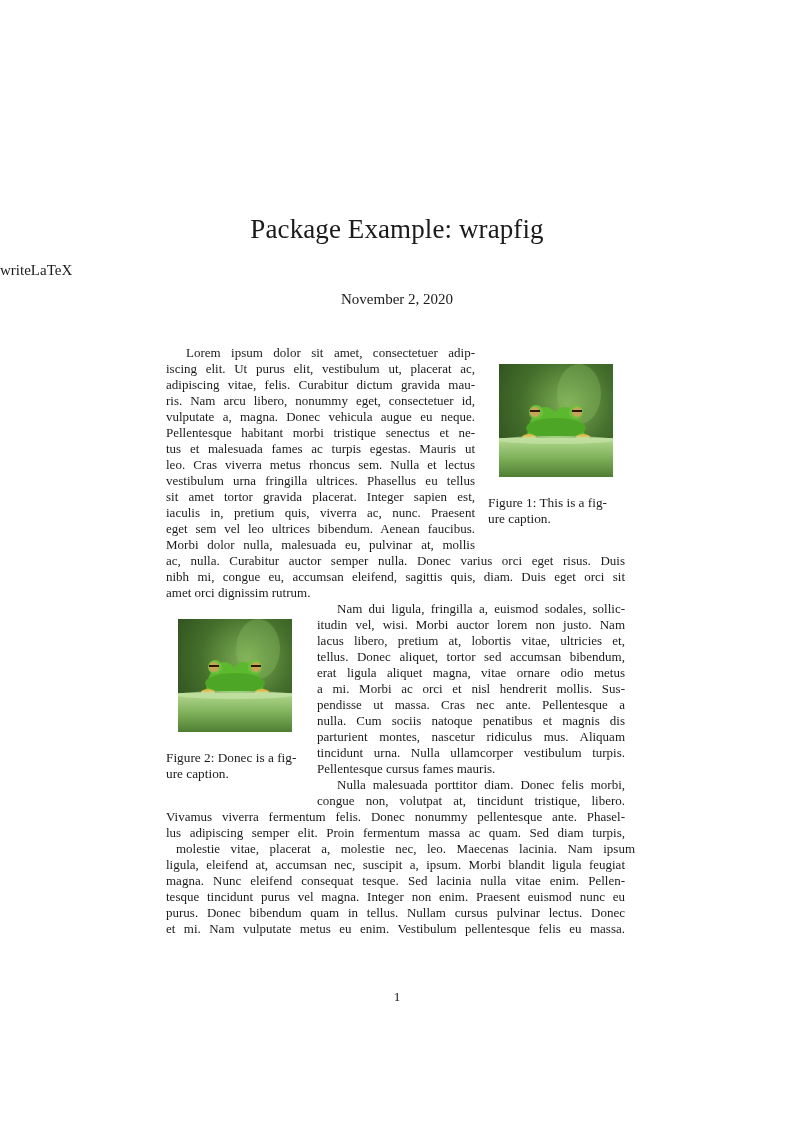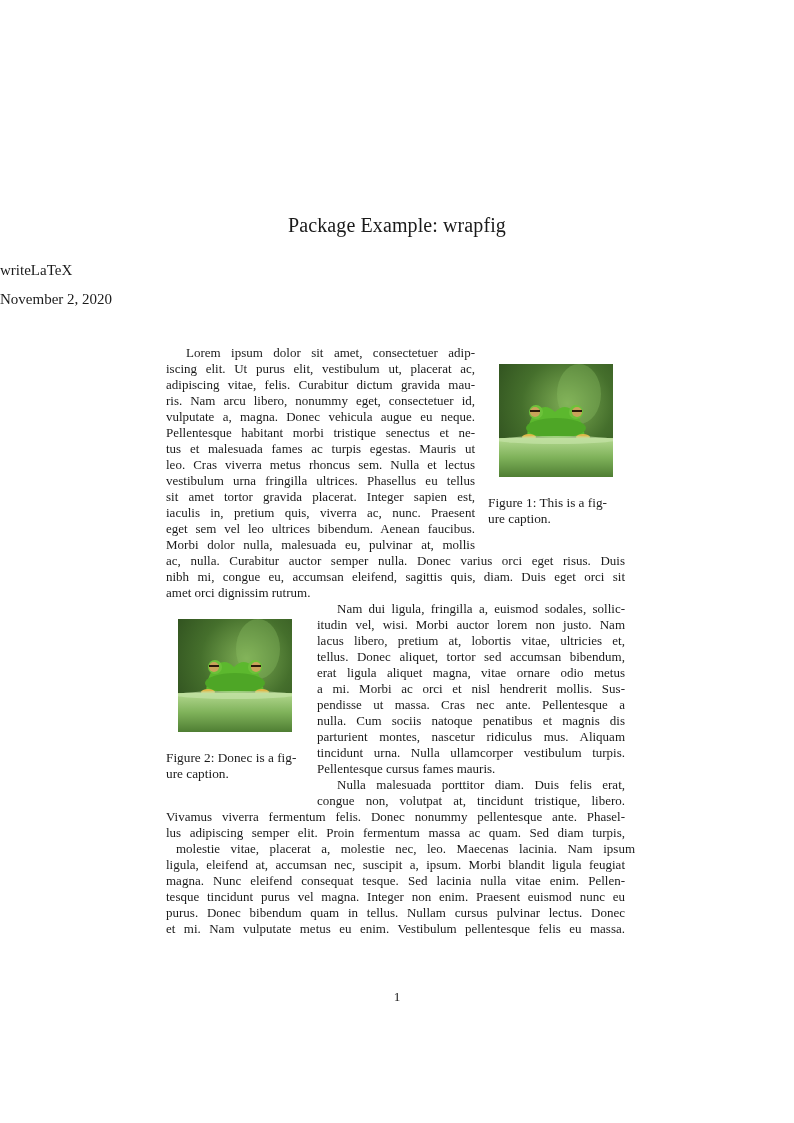--- a/index.html
+++ b/index.html
@@ -1,21 +1,21 @@
 <!DOCTYPE html>
 <html><head>
 <meta charset="utf-8">
 <style>
   html, body { margin: 0; padding: 0; background: #ffffff; }
   body { width: 794px; height: 1123px; position: relative; overflow: hidden;
          font-family: "Liberation Serif", "DejaVu Serif", serif; color: #1a1a1a; }
   .title { position: absolute; left: 0; width: 794px; top: 214px; text-align: center;
-           font-size: 20px; letter-spacing: 0.1px; }
+           font-size: 27px; letter-spacing: 0.1px; }
   .author { position: absolute; left: 0; width: 794px; top: 262px; text-align: left; font-size: 15px; }
-  .date { position: absolute; left: 0; width: 794px; top: 291px; text-align: left; font-size: 15px; }
+  .date { position: absolute; left: 0; width: 794px; top: 291px; text-align: center; font-size: 15px; }
 
   .line { position: absolute; font-size: 13px; white-space: nowrap; line-height: 16px; }
   .j { text-align: justify; text-align-last: justify; }
   .last { text-align: center; text-align-last: left; }
 
   .fig { position: absolute; }
   .frog { position: absolute; width: 114px; height: 113px; overflow: hidden; }
   .caption { position: absolute; font-size: 13.3px; line-height: 16px; white-space: nowrap; }
   .pagenum { position: absolute; left: 0; width: 794px; top: 989px; text-align: center; font-size: 13.3px; }
 </style>
@@ -124,21 +124,21 @@
     <div class="line j" style="left:317px;top:665px;width:308px">erat ligula aliquet magna, vitae ornare odio metus</div>
     <div class="line j" style="left:317px;top:681px;width:308px">a mi. Morbi ac orci et nisl hendrerit mollis. Sus-</div>
     <div class="line j" style="left:317px;top:697px;width:308px">pendisse ut massa. Cras nec ante. Pellentesque a</div>
     <div class="line j" style="left:317px;top:713px;width:308px">nulla. Cum sociis natoque penatibus et magnis dis</div>
     <div class="line j" style="left:317px;top:729px;width:308px">parturient montes, nascetur ridiculus mus. Aliquam</div>
     <div class="line j" style="left:317px;top:745px;width:308px">tincidunt urna. Nulla ullamcorper vestibulum turpis.</div>
     <div class="line last" style="left:317px;top:761px;width:308px">Pellentesque cursus fames mauris.</div>
   </div>
 
   <div>
-    <div class="line j" style="left:337px;top:777px;width:288px">Nulla malesuada porttitor diam. Duis felis erat,</div>
+    <div class="line j" style="left:337px;top:777px;width:288px">Nulla malesuada porttitor diam. Donec felis morbi,</div>
     <div class="line j" style="left:317px;top:793px;width:308px">congue non, volutpat at, tincidunt tristique, libero.</div>
     <div class="line j" style="left:166px;top:809px;width:459px">Vivamus viverra fermentum felis. Donec nonummy pellentesque ante. Phasel-</div>
     <div class="line j" style="left:166px;top:825px;width:459px">lus adipiscing semper elit. Proin fermentum massa ac quam. Sed diam turpis,</div>
     <div class="line j" style="left:176px;top:841px;width:459px">molestie vitae, placerat a, molestie nec, leo. Maecenas lacinia. Nam ipsum</div>
     <div class="line j" style="left:166px;top:857px;width:459px">ligula, eleifend at, accumsan nec, suscipit a, ipsum. Morbi blandit ligula feugiat</div>
     <div class="line j" style="left:166px;top:873px;width:459px">magna. Nunc eleifend consequat tesque. Sed lacinia nulla vitae enim. Pellen-</div>
     <div class="line j" style="left:166px;top:889px;width:459px">tesque tincidunt purus vel magna. Integer non enim. Praesent euismod nunc eu</div>
     <div class="line j" style="left:166px;top:905px;width:459px">purus. Donec bibendum quam in tellus. Nullam cursus pulvinar lectus. Donec</div>
     <div class="line j" style="left:166px;top:921px;width:459px">et mi. Nam vulputate metus eu enim. Vestibulum pellentesque felis eu massa.</div>
   </div>

